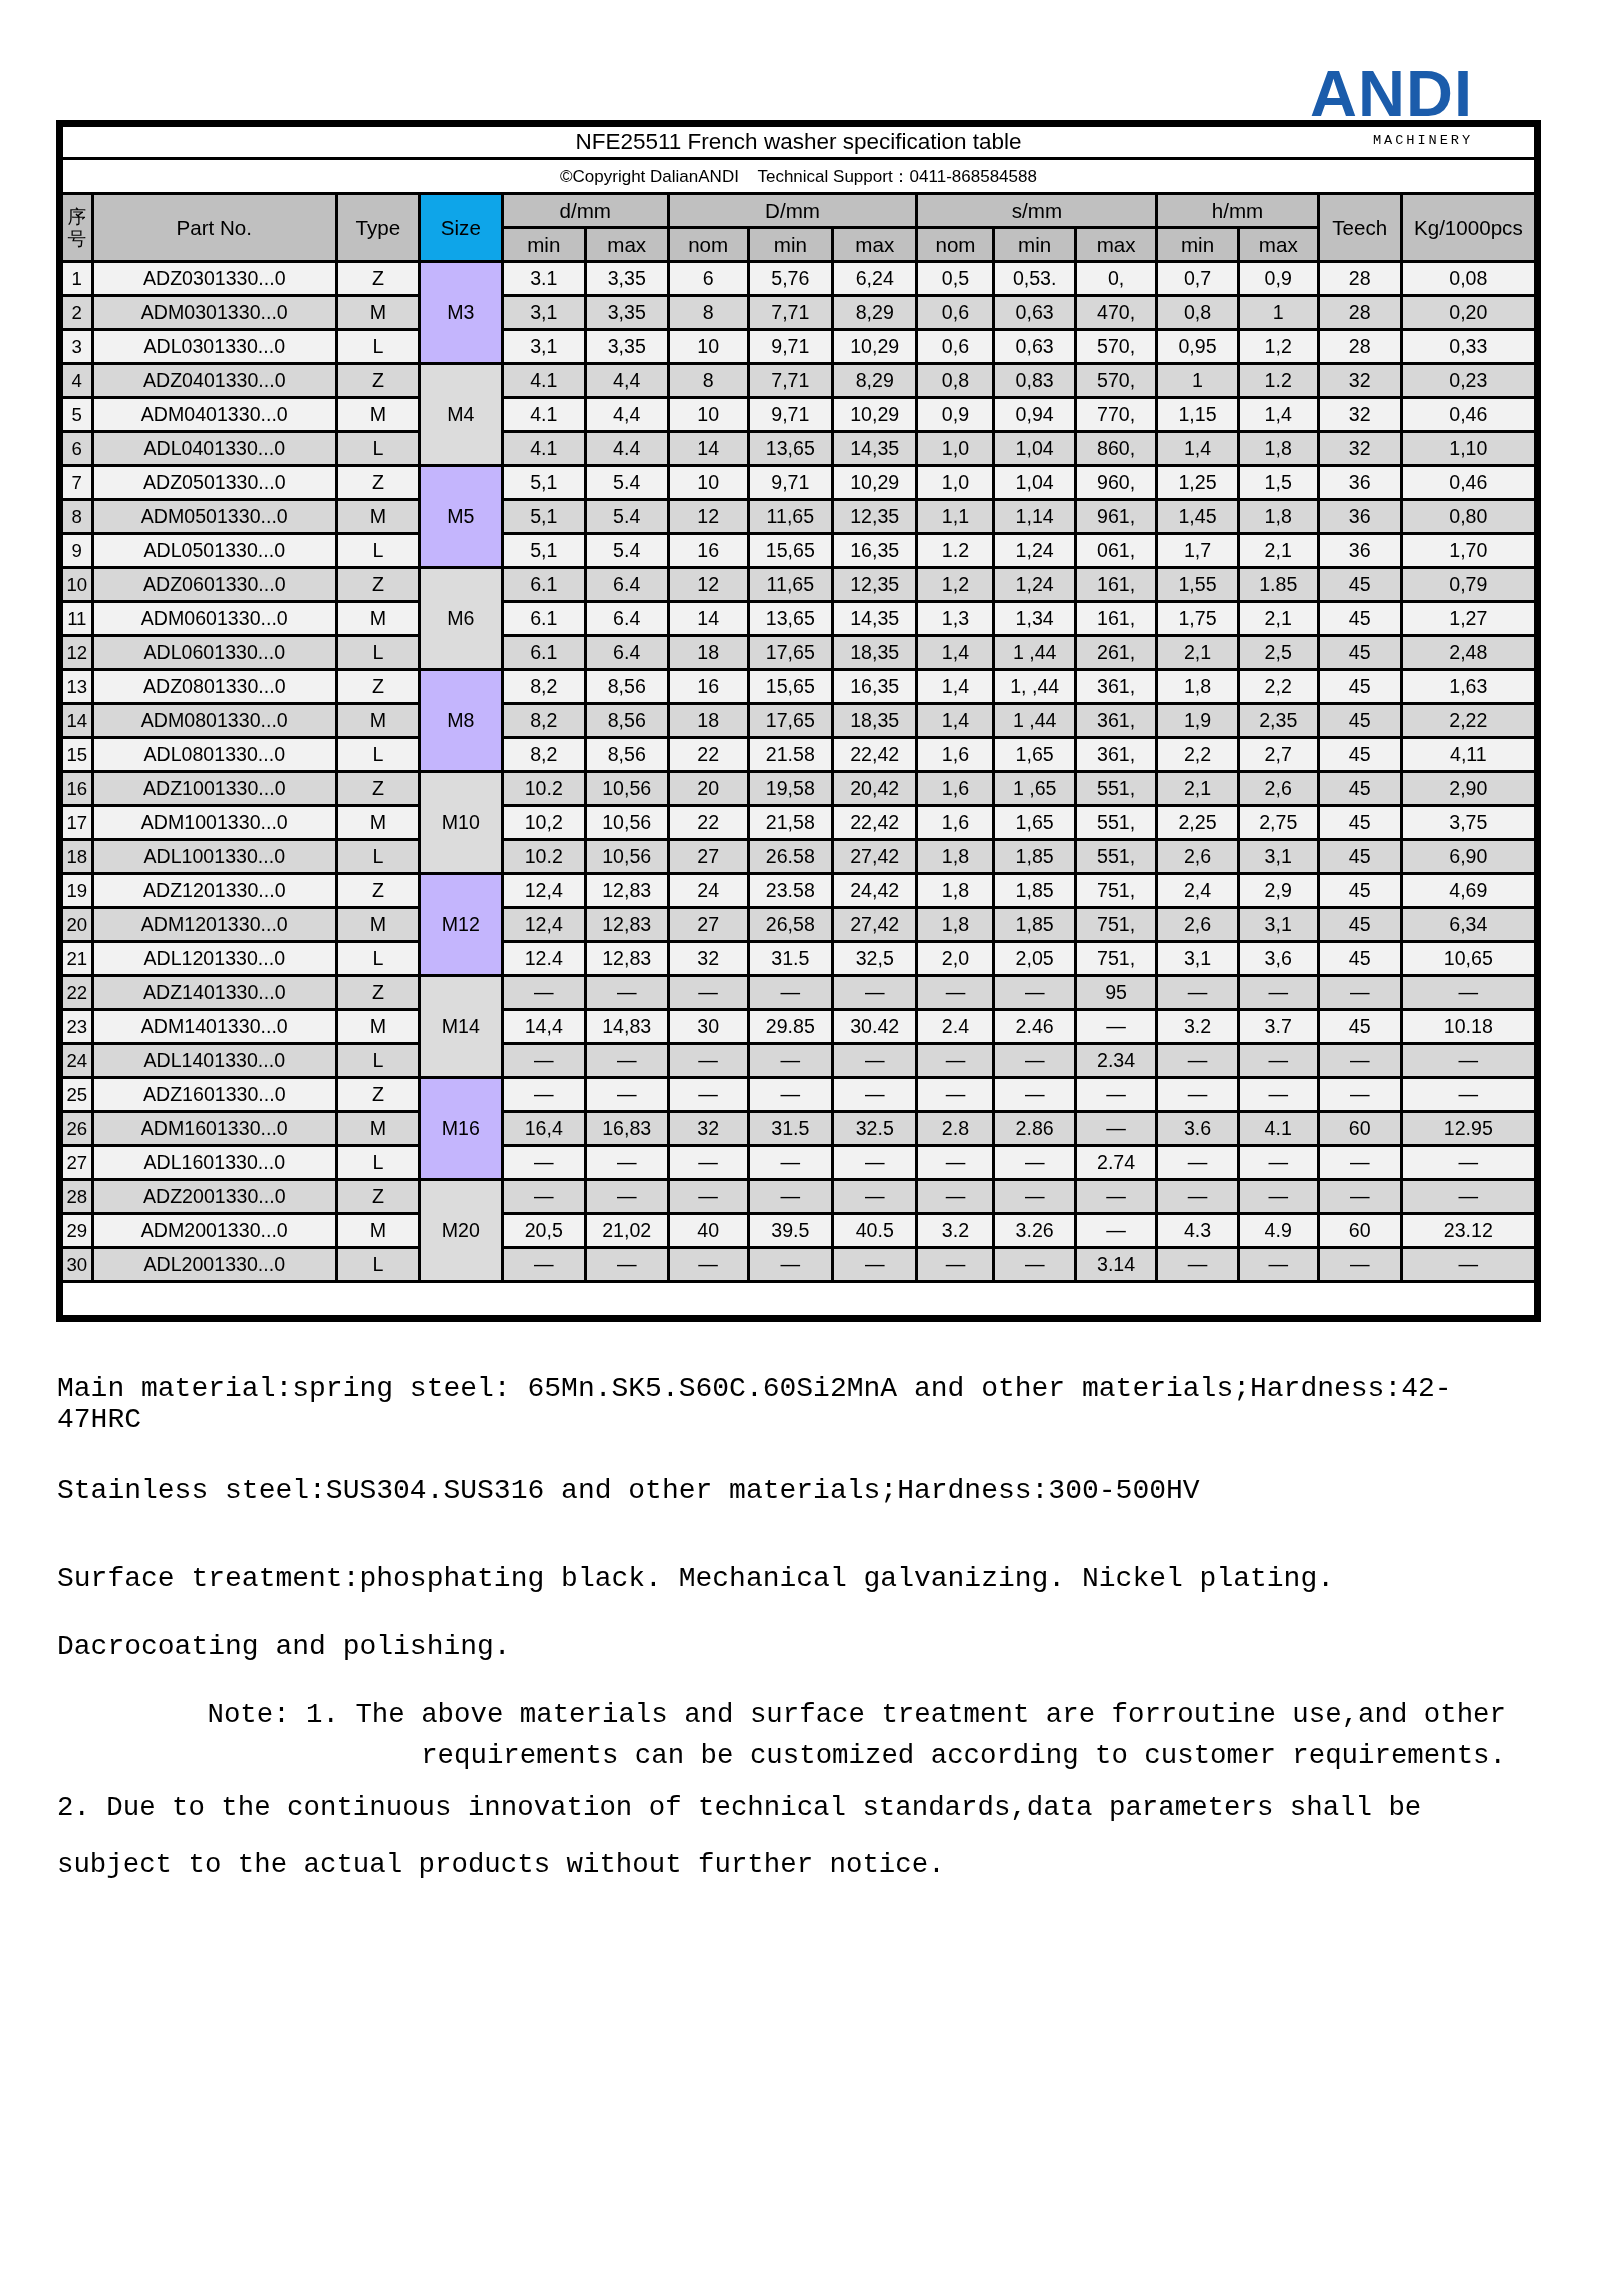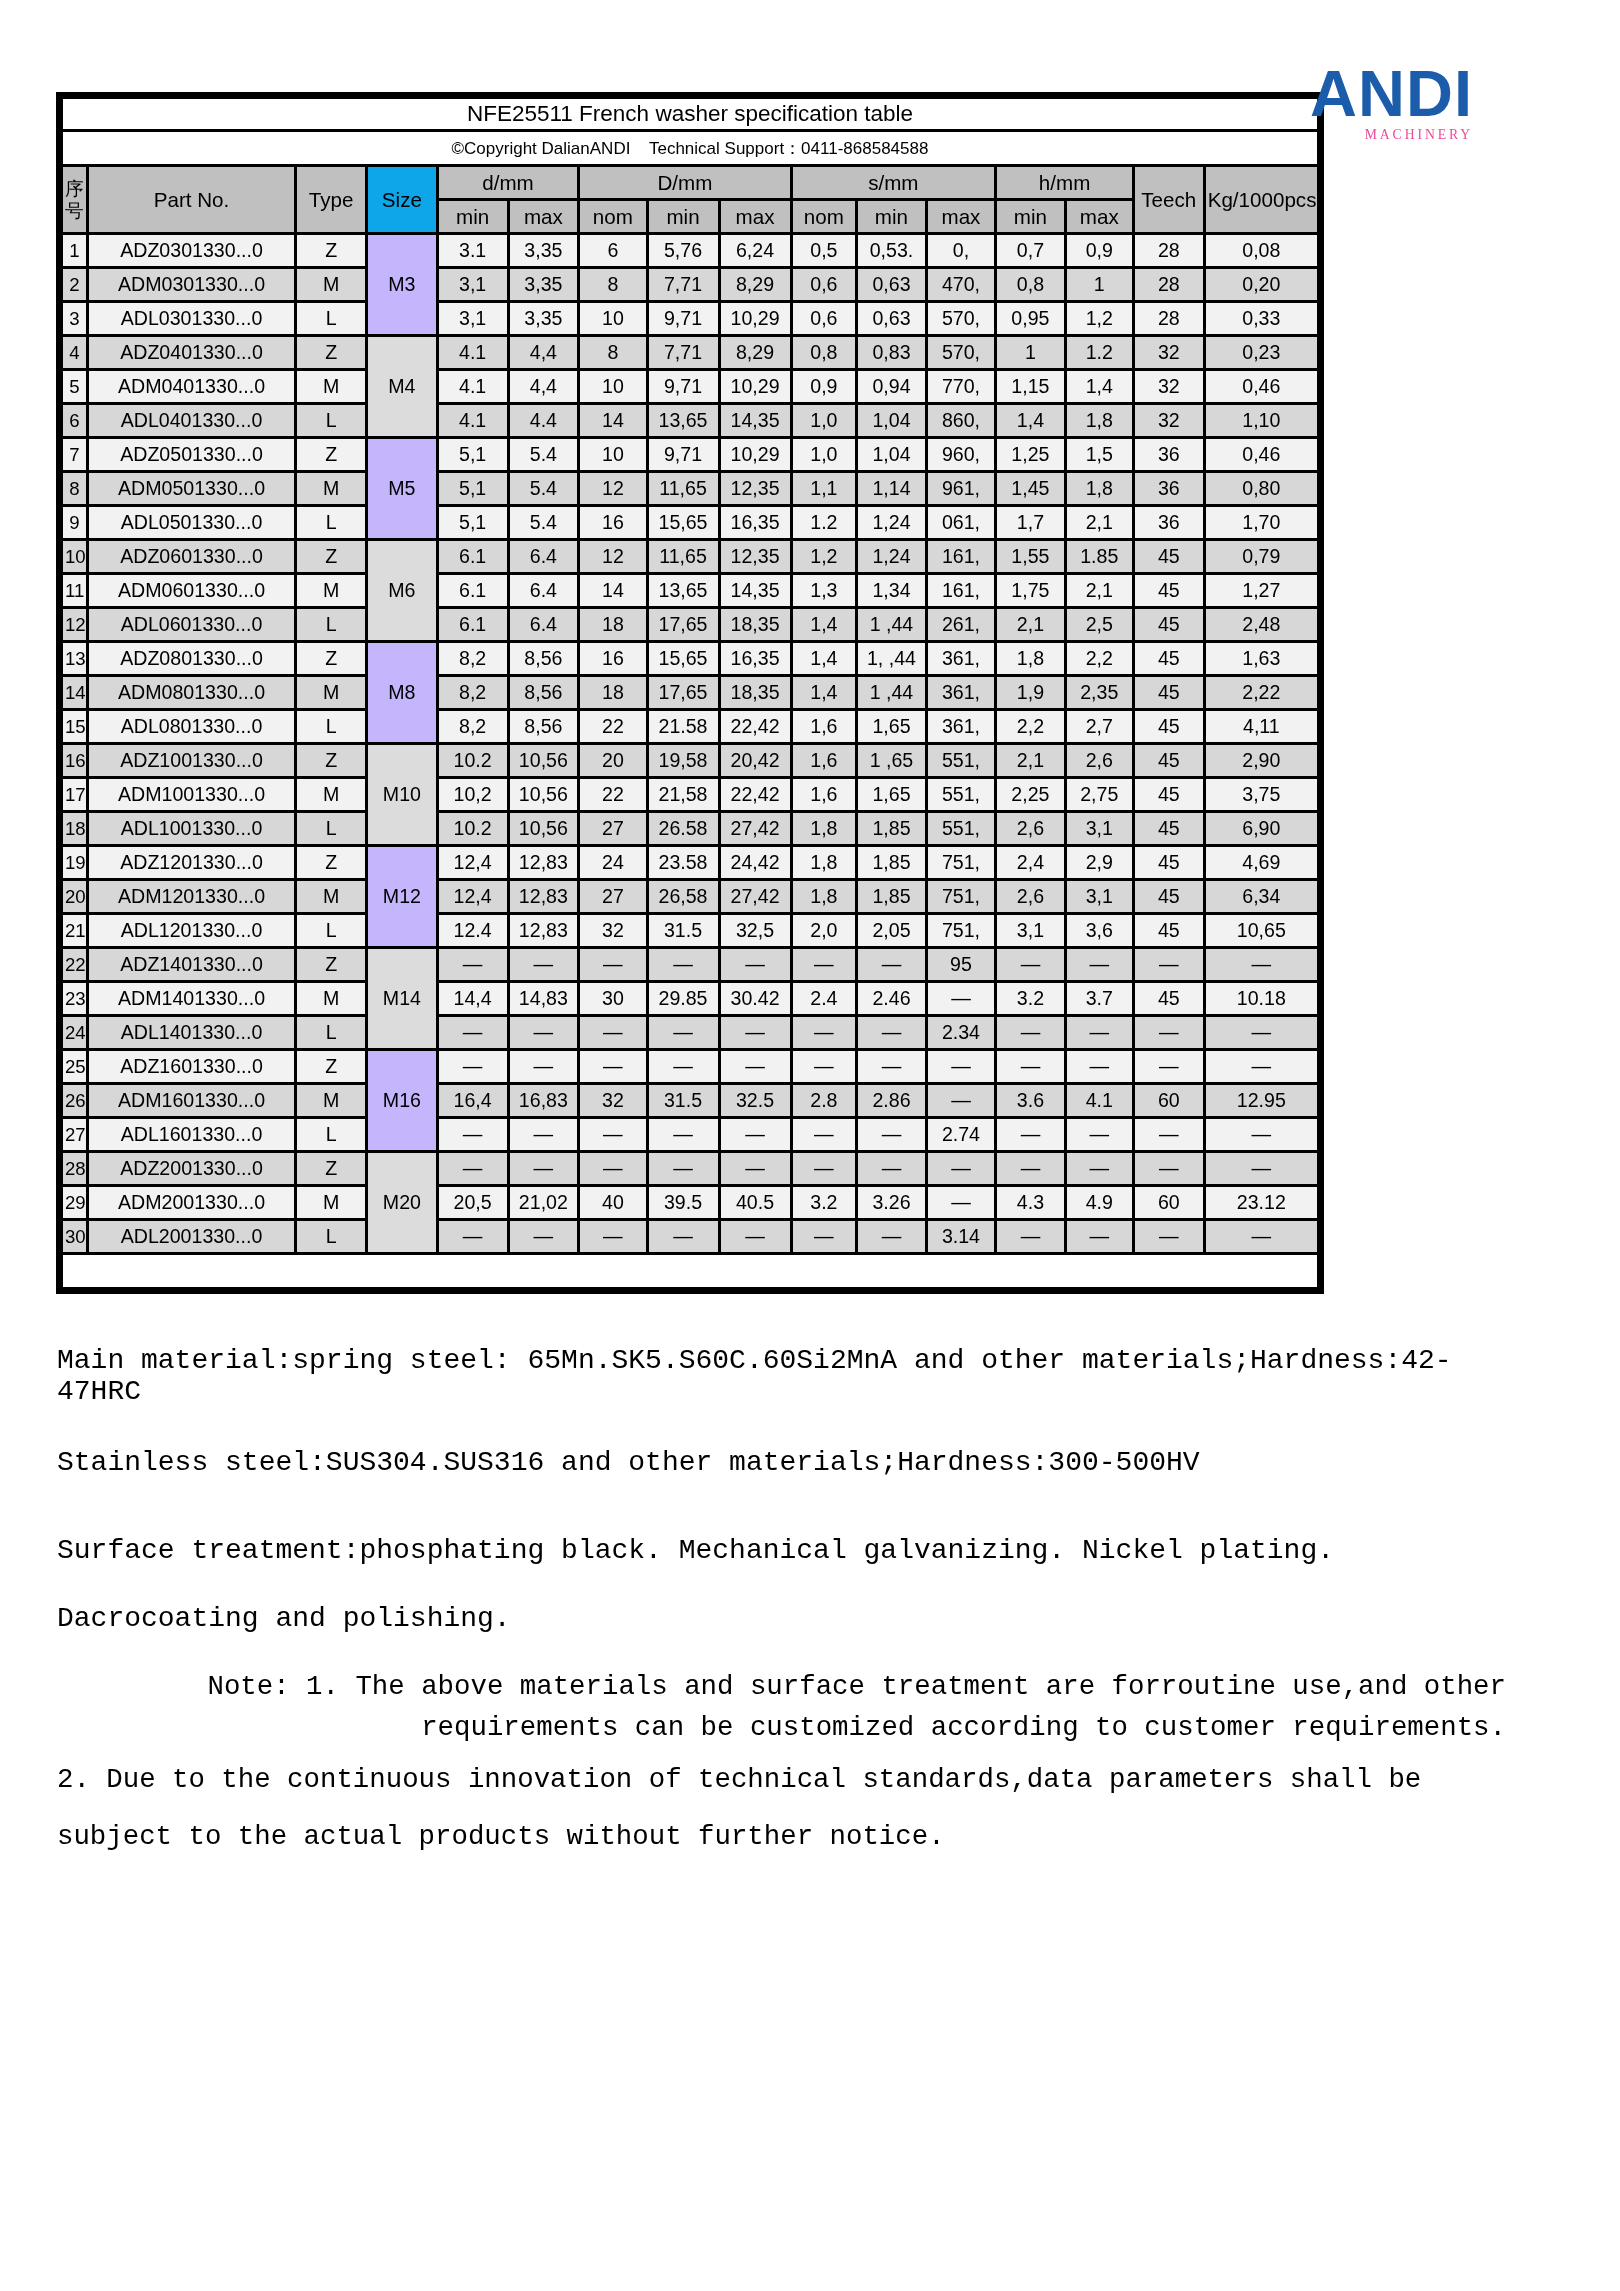--- a/index.html
+++ b/index.html
@@ -10,29 +10,29 @@
     font-family: "Liberation Sans", sans-serif;
     color: #000;
   }
   
   .logo { position: absolute; top: 61px; right: 147px; text-align: right; line-height: 1; }
   .logo-main {
     font-size: 65px; font-weight: bold; letter-spacing: 1px;
     color: #1b5cab; font-family: "Liberation Sans", sans-serif;
   }
   .logo-sub {
-    font-size: 13.7px; letter-spacing: 2.9px; color: #ec4899; margin-top: 2px;
-    font-family: Liberation Serif, serif;
+    font-size: 13.7px; letter-spacing: 2.9px; color: #000000; margin-top: 8px;
+    font-family: Liberation Mono, monospace;
   }
   
   table.spec {
     border-collapse: collapse;
     table-layout: fixed;
-    width: 1268px;
-    margin: 92px 0 0 56px;
+    width: 1485px;
+    margin: 120px 0 0 56px;
     border: 7.8px solid #000;
   }
   .spec td, .spec th {
     border: 3.9px solid #000;
     text-align: center;
     vertical-align: middle;
     font-size: 19.6px;
     font-weight: normal;
     height: 34px;
     padding: 0 2px;

